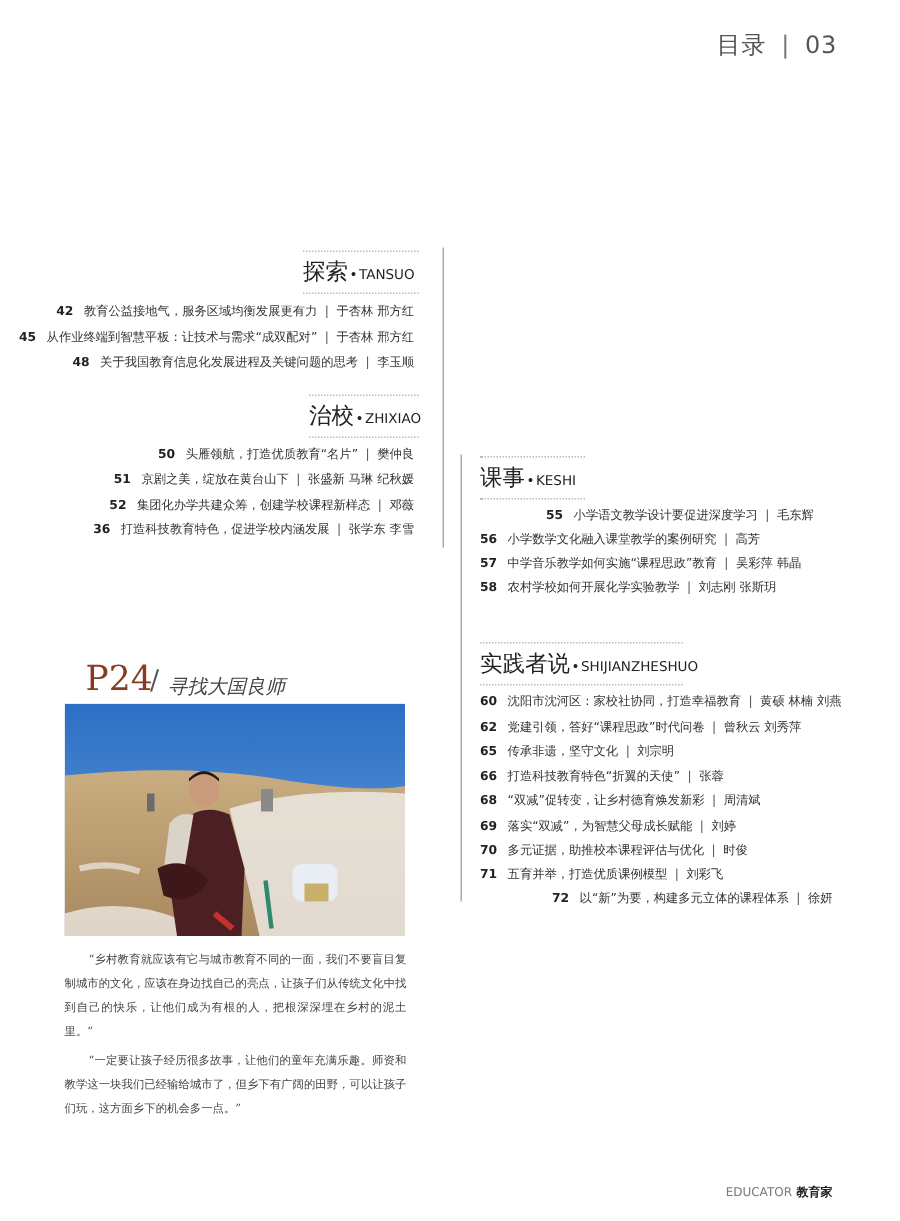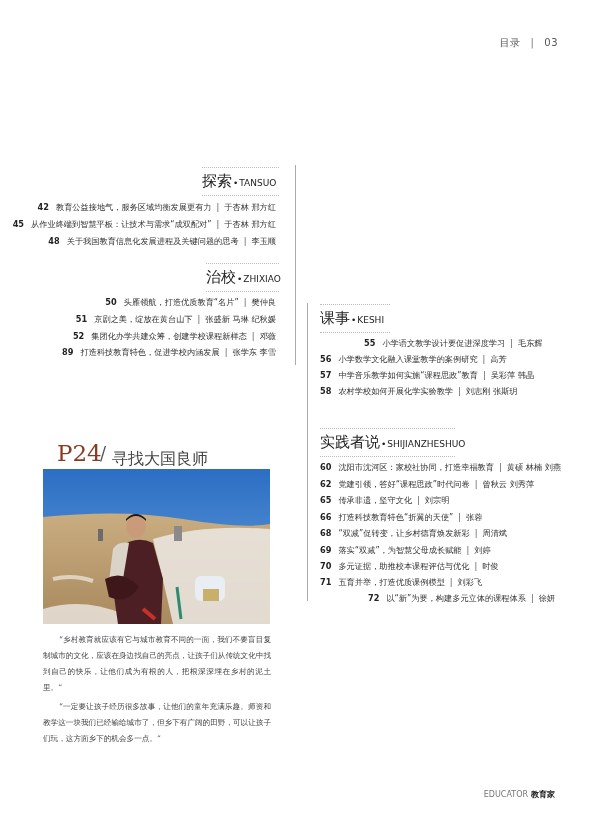--- a/index.html
+++ b/index.html
@@ -1,31 +1,31 @@
 <!DOCTYPE html>
 <html><head>
 <meta charset="utf-8">
 <style>
   html, body { margin:0; padding:0; }
   body { width:600px; height:814px; background:#fff; position:relative; overflow:hidden;
          font-family:"DejaVu Sans", "Liberation Sans", sans-serif; color:#333; }
   .abs { position:absolute; }
-  .header { top:36px; right:42px; font-size:10px; color:#555; letter-spacing:0.5px; }
+  .header { top:20px; right:42px; font-size:16px; color:#555; letter-spacing:0.5px; }
   .header .sep { margin:0 10px; color:#777; }
   .vline { position:absolute; width:1px; background:#aaa; }
   .sec-title { position:absolute; border-top:1px dotted #bbb; border-bottom:1px dotted #bbb; padding:3px 0 4px; white-space:nowrap; }
   .sec-title .zh { font-size:15px; color:#222; }
   .sec-title .en { font-size:9px; color:#222; margin-left:1px; }
   .entry { position:absolute; font-size:8.2px; color:#333; white-space:nowrap; line-height:12px; }
   .entry .num { font-weight:bold; margin-right:7px; color:#222; }
   .entry .bar { margin:0 5px; color:#555; }
   .left-entries .entry { right:324px; text-align:right; }
   .right-entries .entry { left:320px; }
   .p24 { left:57px; top:440px; font-family:"DejaVu Serif","Liberation Serif",serif; font-weight:normal; font-size:23px; color:#8a3a22; }
-  .p24-sub { left:112px; top:449px; font-size:16px; color:#444; font-family:"DejaVu Serif","Liberation Serif",serif; }
+  .p24-sub { left:112px; top:449px; font-size:13px; color:#444; font-family:"DejaVu Serif","Liberation Serif",serif;font-style:italic; }
   .p24-slash { left:100px; top:443px; font-size:18px; color:#555; font-family:"DejaVu Serif",serif; }
   .photo { left:43px; top:469px; width:227px; height:155px; overflow:hidden; }
   .quote { left:43px; width:228px; font-size:7.6px; line-height:16px; color:#444;
            font-family:"DejaVu Serif","Liberation Serif",serif; text-indent:16px; text-align:justify; }
   .footer { top:789px; right:45px; font-size:8px; color:#777; }
   .footer b { color:#222; font-weight:bold; margin-left:3px; }
 </style>
 </head>
 <body>
 
@@ -45,21 +45,21 @@
   <div class="entry" style="top:235px;"><span class="num">48</span><span>关于我国教育信息化发展进程及关键问题的思考</span><span class="bar">|</span><span>李玉顺</span></div>
 </div>
 
 <div class="sec-title" style="left:206px; top:263px; width:73px;">
   <span class="zh">治校</span><span class="en">•</span><span class="en">ZHIXIAO</span>
 </div>
 <div class="left-entries">
   <div class="entry" style="top:296px;"><span class="num">50</span><span>头雁领航，打造优质教育“名片”</span><span class="bar">|</span><span>樊仲良</span></div>
   <div class="entry" style="top:313px;"><span class="num">51</span><span>京剧之美，绽放在黄台山下</span><span class="bar">|</span><span>张盛新 马琳 纪秋媛</span></div>
   <div class="entry" style="top:330px;"><span class="num">52</span><span>集团化办学共建众筹，创建学校课程新样态</span><span class="bar">|</span><span>邓薇</span></div>
-  <div class="entry" style="top:346px;"><span class="num">89</span><span>打造科技教育特色，促进学校内涵发展</span><span class="bar">|</span><span>张学东 李雪</span></div>
+  <div class="entry" style="top:346px;"><span class="num">36</span><span>打造科技教育特色，促进学校内涵发展</span><span class="bar">|</span><span>张学东 李雪</span></div>
 </div>
 
 <div class="sec-title" style="left:320px; top:304px; width:70px;">
   <span class="zh">课事</span><span class="en">•</span><span class="en">KESHI</span>
 </div>
 <div class="right-entries">
   <div class="entry" style="top:337px;padding-left:44px;"><span class="num">55</span><span>小学语文教学设计要促进深度学习</span><span class="bar">|</span><span>毛东辉</span></div>
   <div class="entry" style="top:353px;"><span class="num">56</span><span>小学数学文化融入课堂教学的案例研究</span><span class="bar">|</span><span>高芳</span></div>
   <div class="entry" style="top:369px;"><span class="num">57</span><span>中学音乐教学如何实施“课程思政”教育</span><span class="bar">|</span><span>吴彩萍 韩晶</span></div>
   <div class="entry" style="top:385px;"><span class="num">58</span><span>农村学校如何开展化学实验教学</span><span class="bar">|</span><span>刘志刚 张斯玥</span></div>

